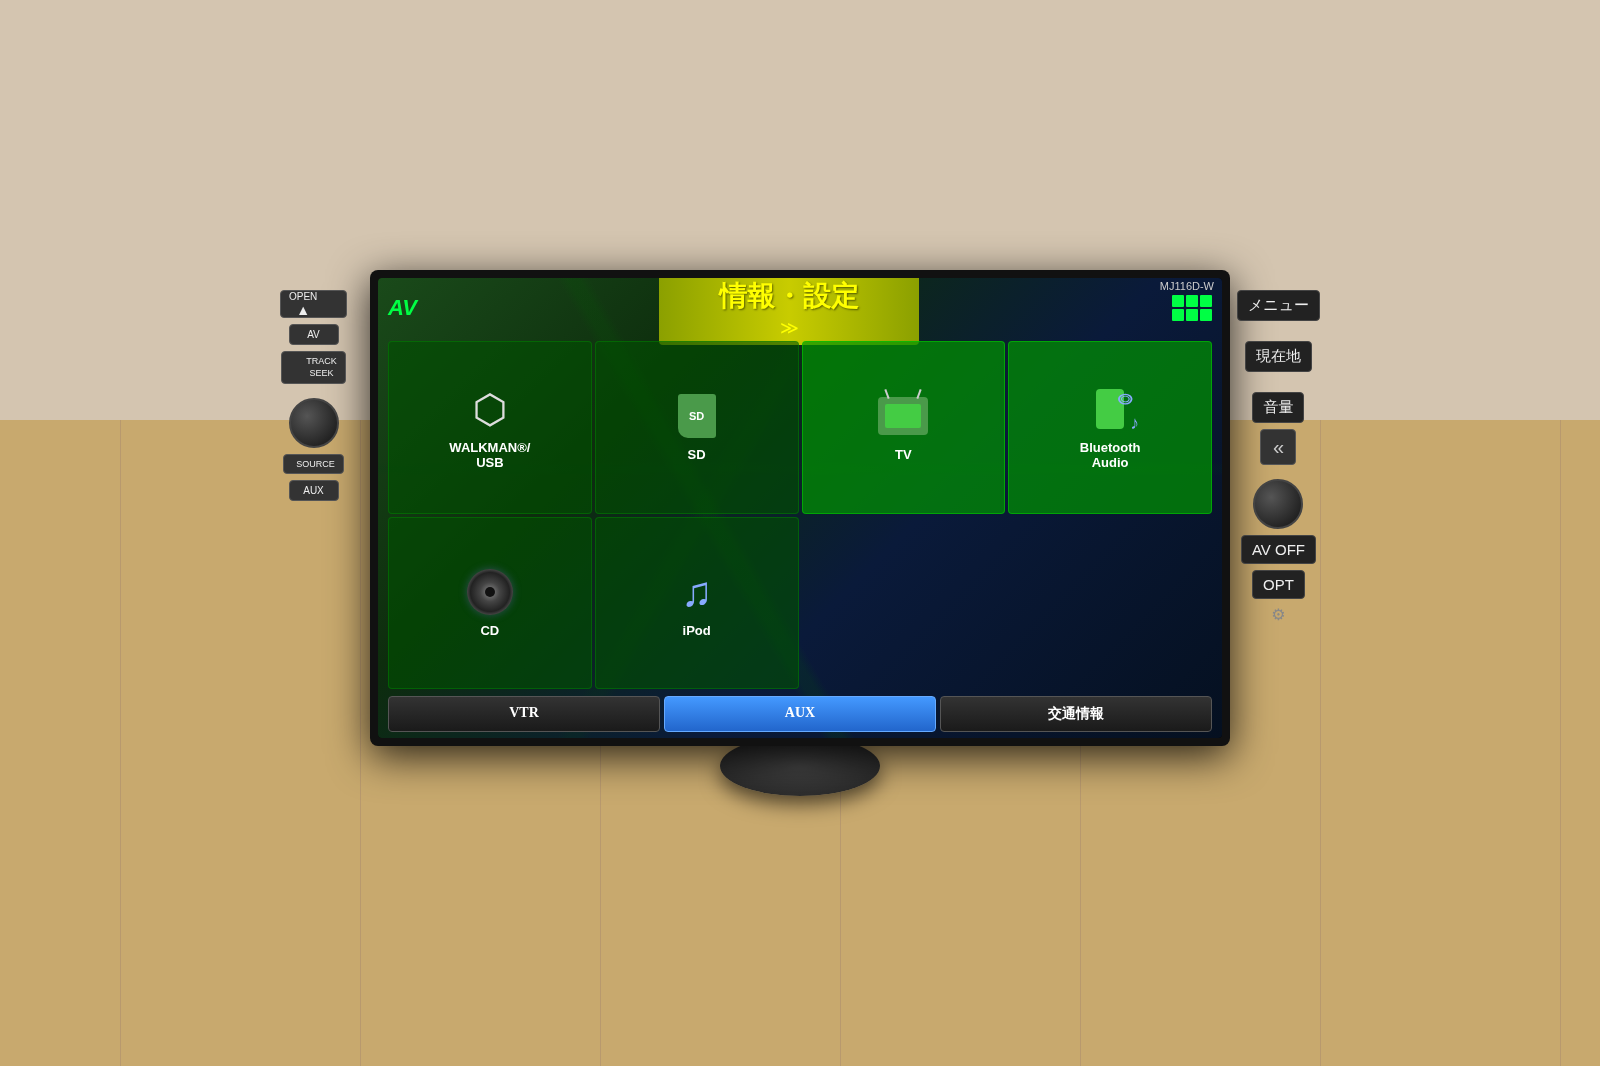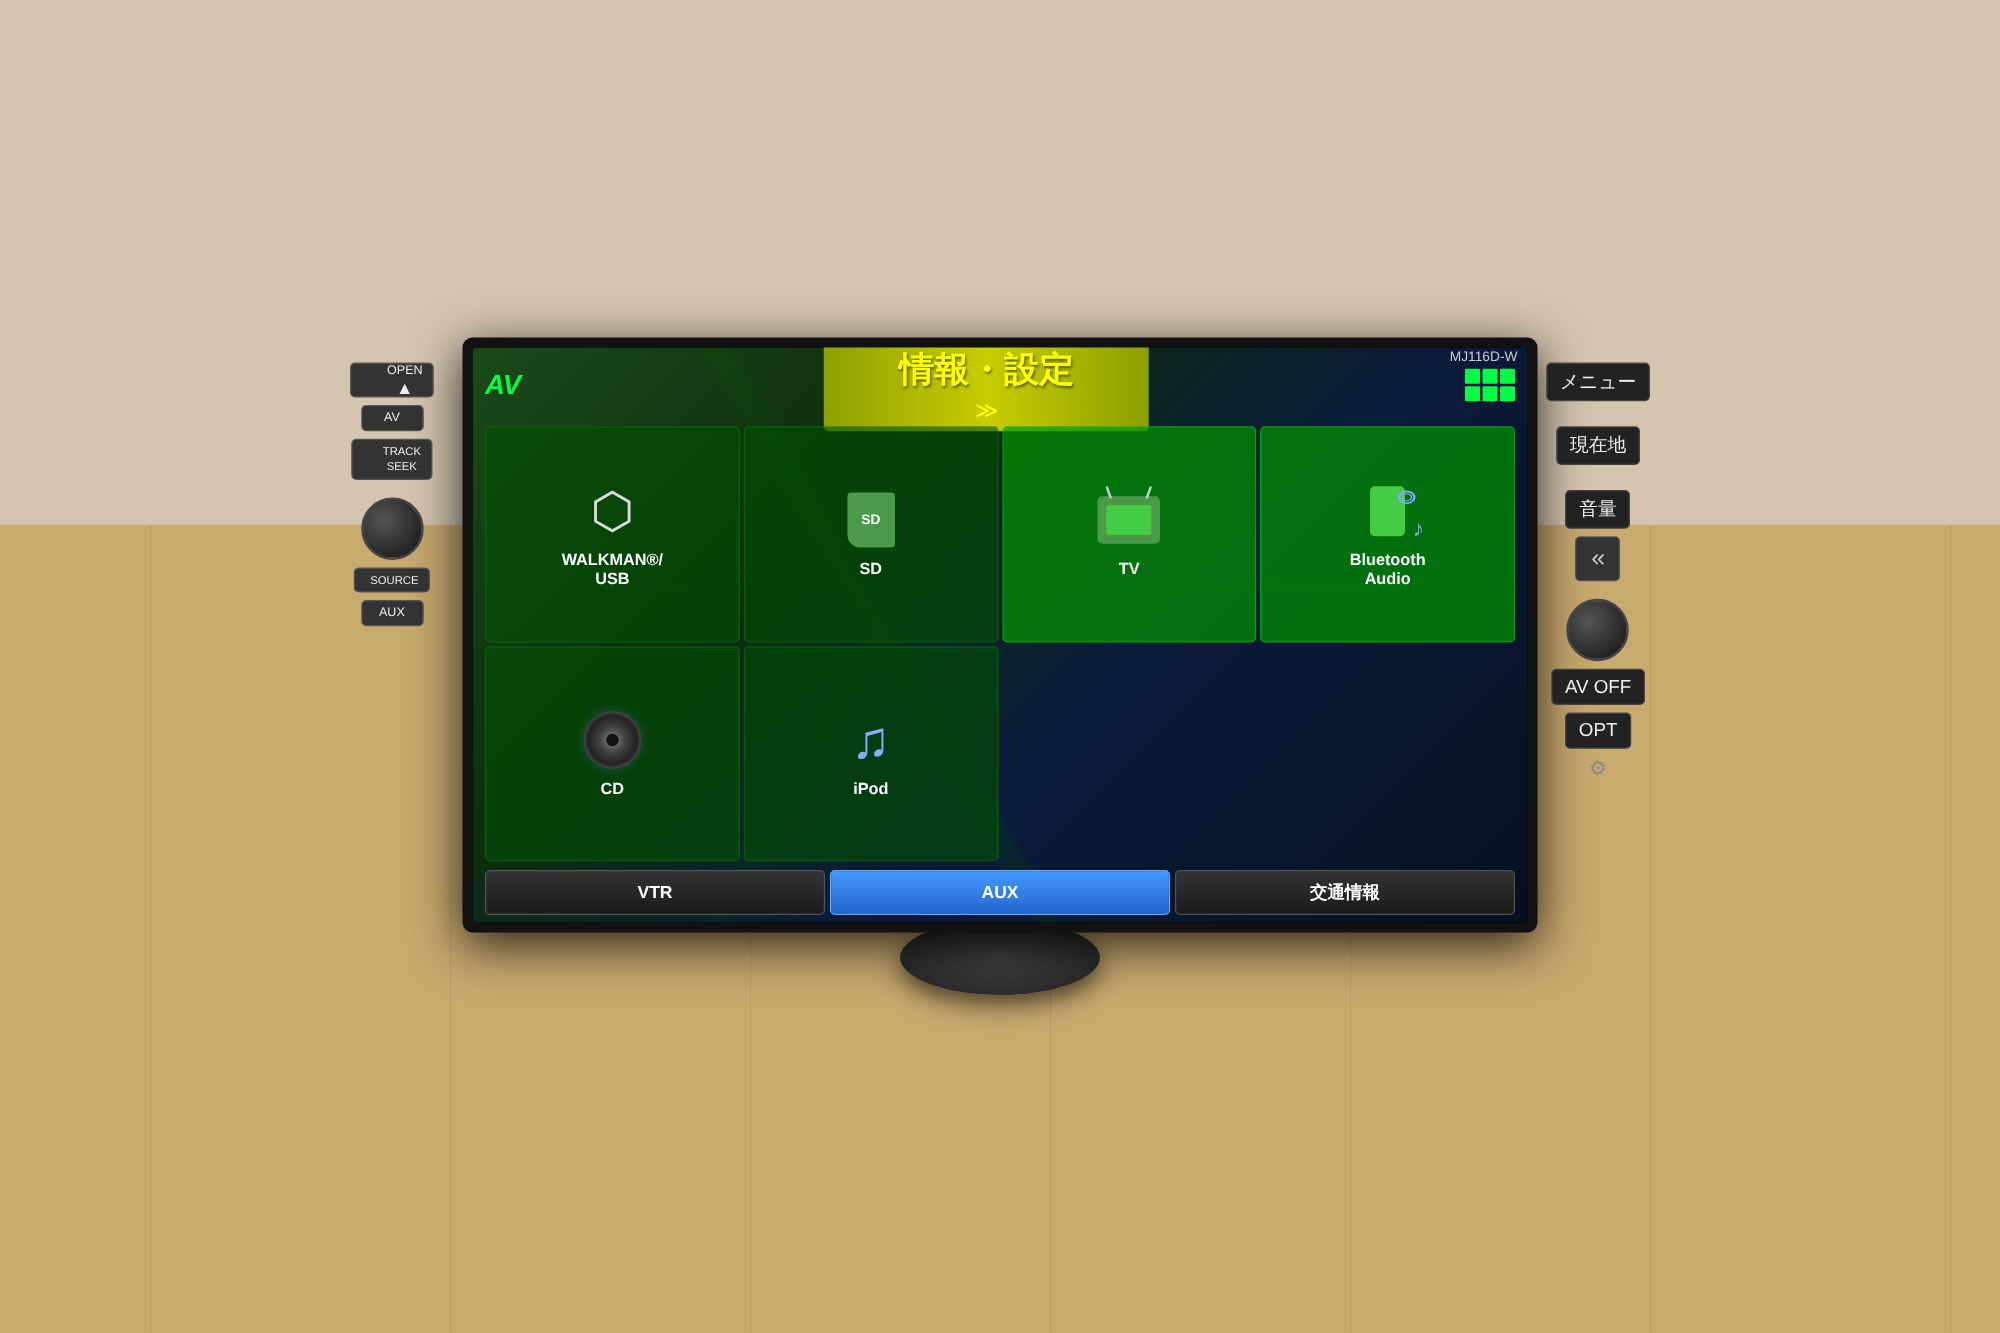--- a/index.html
+++ b/index.html
@@ -89,21 +89,21 @@
       text-align: center;
       cursor: pointer;
       min-width: 50px;
     }
 
     .side-btn-large {
       width: 67px;
       height: 28px;
       display: flex;
       align-items: center;
-      justify-content: flex-end;
+      justify-content: flex-start;
     }
 
     .knob {
       width: 50px;
       height: 50px;
       border-radius: 50%;
       background: radial-gradient(circle at 35% 35%, #555, #111);
       border: 2px solid #444;
       margin-top: 8px;
     }
@@ -406,20 +406,21 @@
       flex: 1;
       padding: 8px 4px;
       border-radius: 4px;
       text-align: center;
       color: #fff;
       font-size: 14px;
       font-weight: bold;
       cursor: pointer;
       background: linear-gradient(180deg, #333 0%, #1a1a1a 100%);
       border: 1px solid #555;
+      font-family: Liberation Serif, serif;
     }
 
     .bottom-btn.active {
       background: linear-gradient(180deg, #4499ff 0%, #2266cc 100%);
       border-color: #66aaff;
     }
 
     
     .right-panel-btn {
       background: #222;

